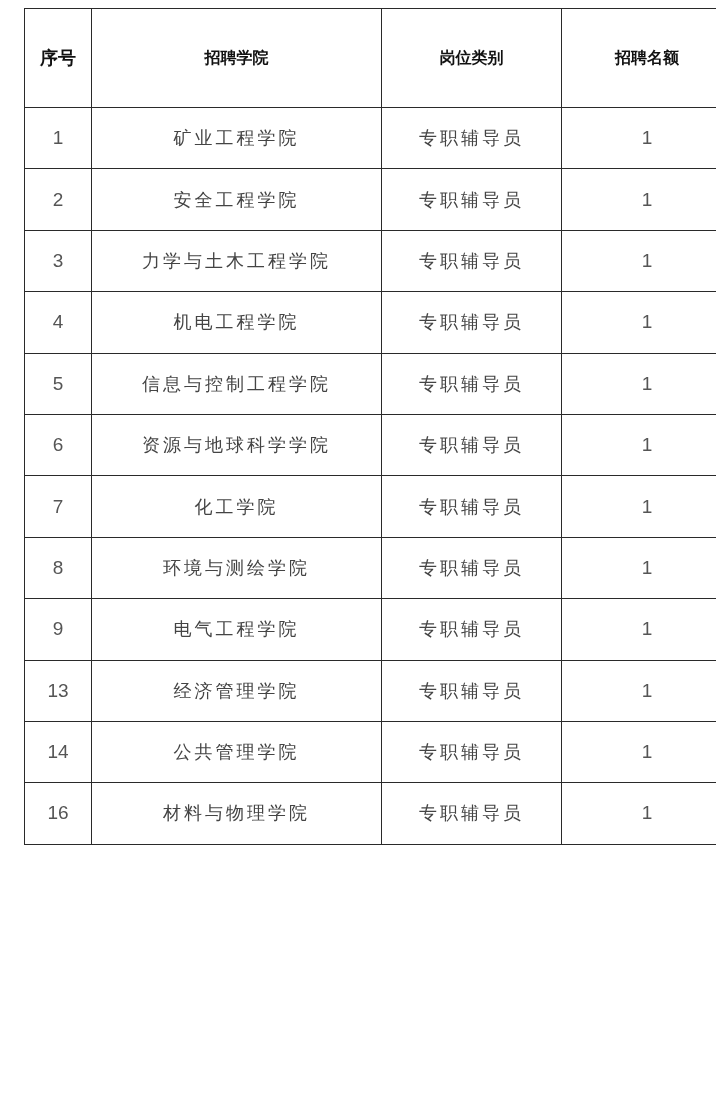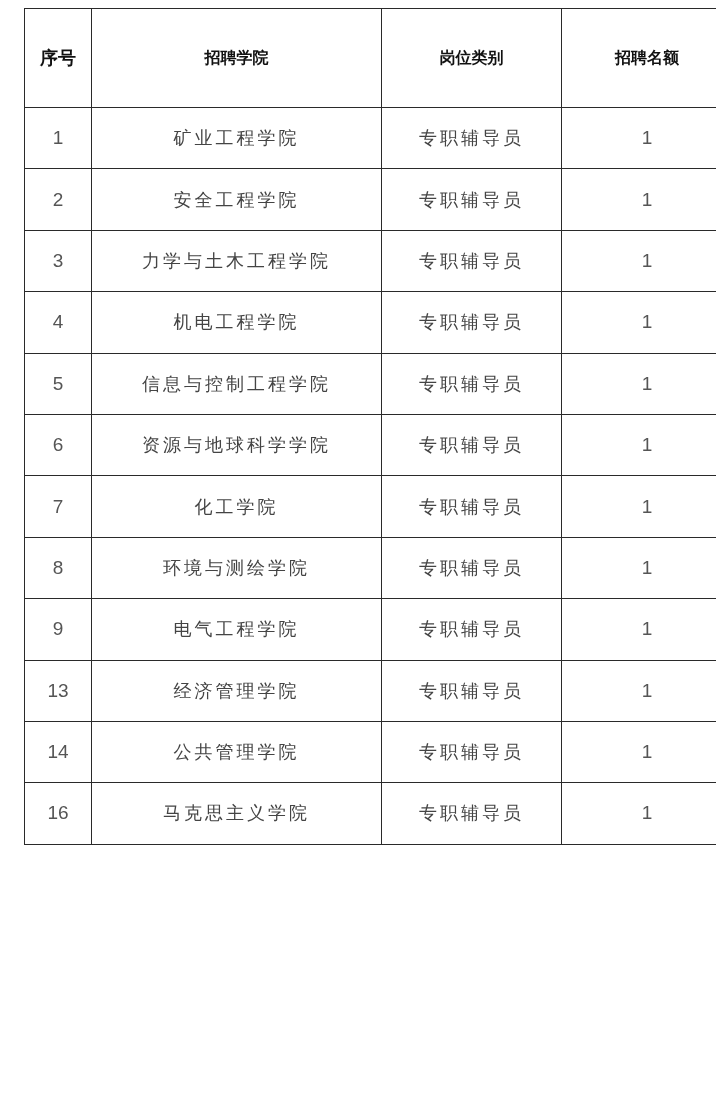--- a/index.html
+++ b/index.html
@@ -103,18 +103,18 @@
         <td class="num">1</td>
       </tr>
       <tr>
         <td class="num">14</td>
         <td>公共管理学院</td>
         <td>专职辅导员</td>
         <td class="num">1</td>
       </tr>
       <tr>
         <td class="num">16</td>
-        <td>马克思主义学院</td>
+        <td>材料与物理学院</td>
         <td>专职辅导员</td>
         <td class="num">1</td>
       </tr>
     </tbody>
 </table>
 
 </body></html>

